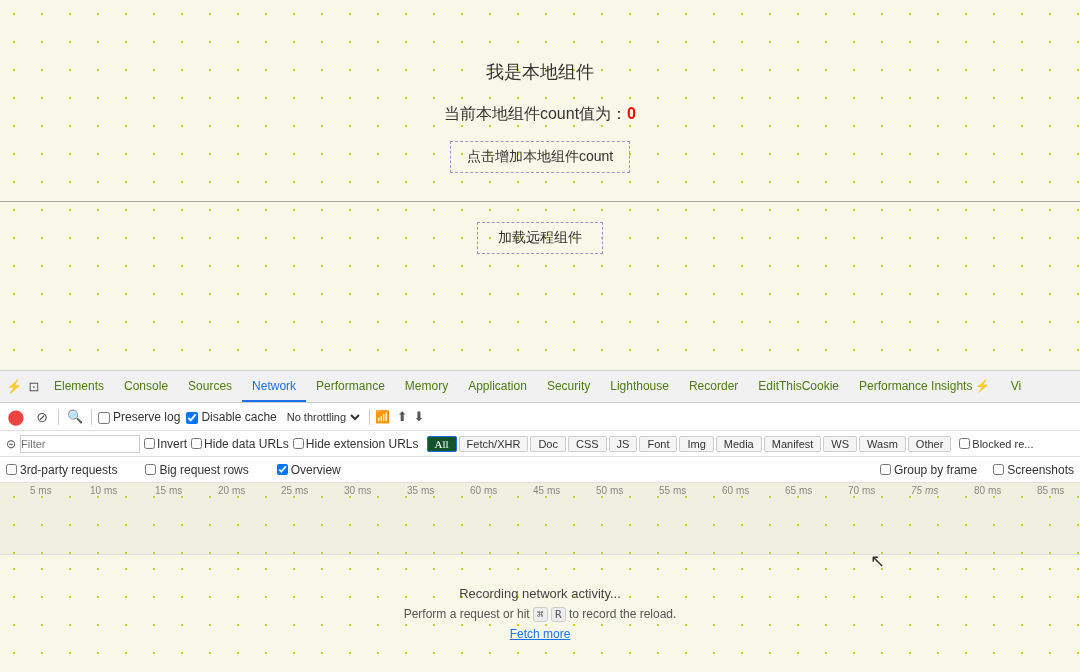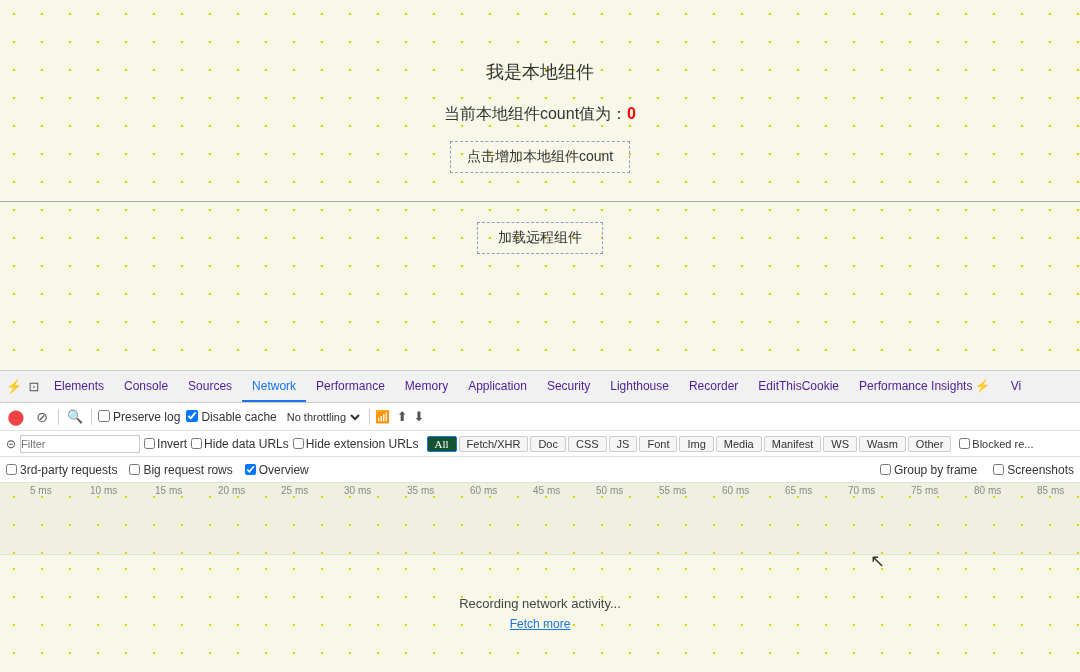--- a/index.html
+++ b/index.html
@@ -91,21 +91,21 @@
       background: #f1f1f1;
       border-bottom: 1px solid #ccc;
       padding: 0 4px;
       font-size: 12px;
       overflow: hidden;
     }
 
     .devtools-tab {
       padding: 4px 10px;
       cursor: pointer;
-      color: #4c1d95;
+      color: #4d7c0f;
       height: 100%;
       display: flex;
       align-items: center;
       border-bottom: 2px solid transparent;
       white-space: nowrap;
     }
 
     .devtools-tab.active {
       border-bottom: 2px solid #1a73e8;
       color: #1a73e8;
@@ -140,21 +140,21 @@
     }
 
     .toolbar-separator {
       width: 1px;
       height: 16px;
       background: #ccc;
     }
 
     .toolbar-checkbox-label {
       display: flex;
-      align-items: flex-start;
+      align-items: flex-end;
       gap: 3px;
       font-size: 12px;
       color: #333;
       cursor: pointer;
       white-space: nowrap;
     }
 
     .toolbar-checkbox-label input[type="checkbox"] {
       width: 12px;
       height: 12px;
@@ -247,21 +247,21 @@
       white-space: nowrap;
     }
 
     
     .devtools-options-row {
       display: flex;
       align-items: center;
       height: 26px;
       border-bottom: 1px solid #e0e0e0;
       padding: 0 6px;
-      gap: 4px;
+      gap: 20px;
       font-size: 12px;
       background: #fff;
     }
 
     .option-checkbox-label {
       display: flex;
       align-items: center;
       gap: 3px;
       font-size: 12px;
       color: #333;
@@ -489,27 +489,33 @@
         <span class="timeline-tick" style="left:281px;">25 ms</span>
         <span class="timeline-tick" style="left:344px;">30 ms</span>
         <span class="timeline-tick" style="left:407px;">35 ms</span>
         <span class="timeline-tick" style="left:470px;">60 ms</span>
         <span class="timeline-tick" style="left:533px;">45 ms</span>
         <span class="timeline-tick" style="left:596px;">50 ms</span>
         <span class="timeline-tick" style="left:659px;">55 ms</span>
         <span class="timeline-tick" style="left:722px;">60 ms</span>
         <span class="timeline-tick" style="left:785px;">65 ms</span>
         <span class="timeline-tick" style="left:848px;">70 ms</span>
-        <span class="timeline-tick" style="left:911px;">75 ms</span>
+        <span class="timeline-tick" style="left:911px;font-style:italic;">75 ms</span>
         <span class="timeline-tick" style="left:974px;">80 ms</span>
         <span class="timeline-tick" style="left:1037px;">85 ms</span>
       </div>
     </div>
   </div>
 
   <div class="devtools-recording">
     <div class="recording-text">Recording network activity...</div>
+    <div class="recording-hint">
+      <span>Perform a request or hit</span>
+      <kbd>⌘</kbd>
+      <kbd>R</kbd>
+      <span>to record the reload.</span>
+    </div>
     <a class="recording-link">Fetch more</a>
   </div>
 
 </div>
 
 <div class="cursor-arrow">↖</div>
 
 </body></html>

